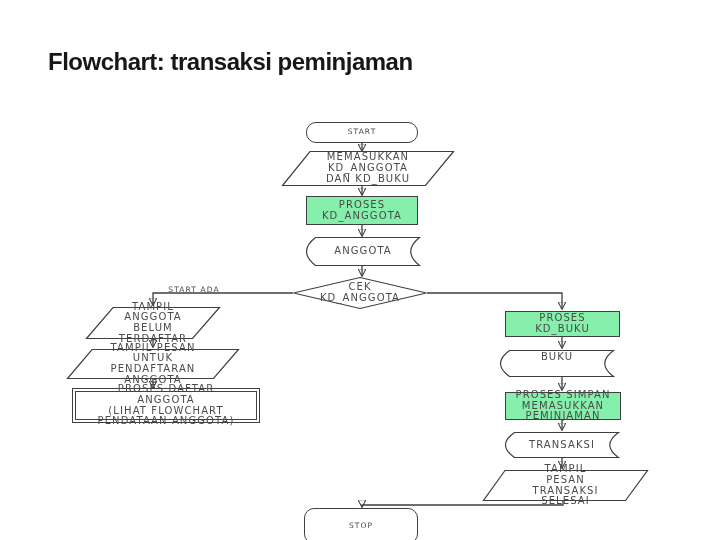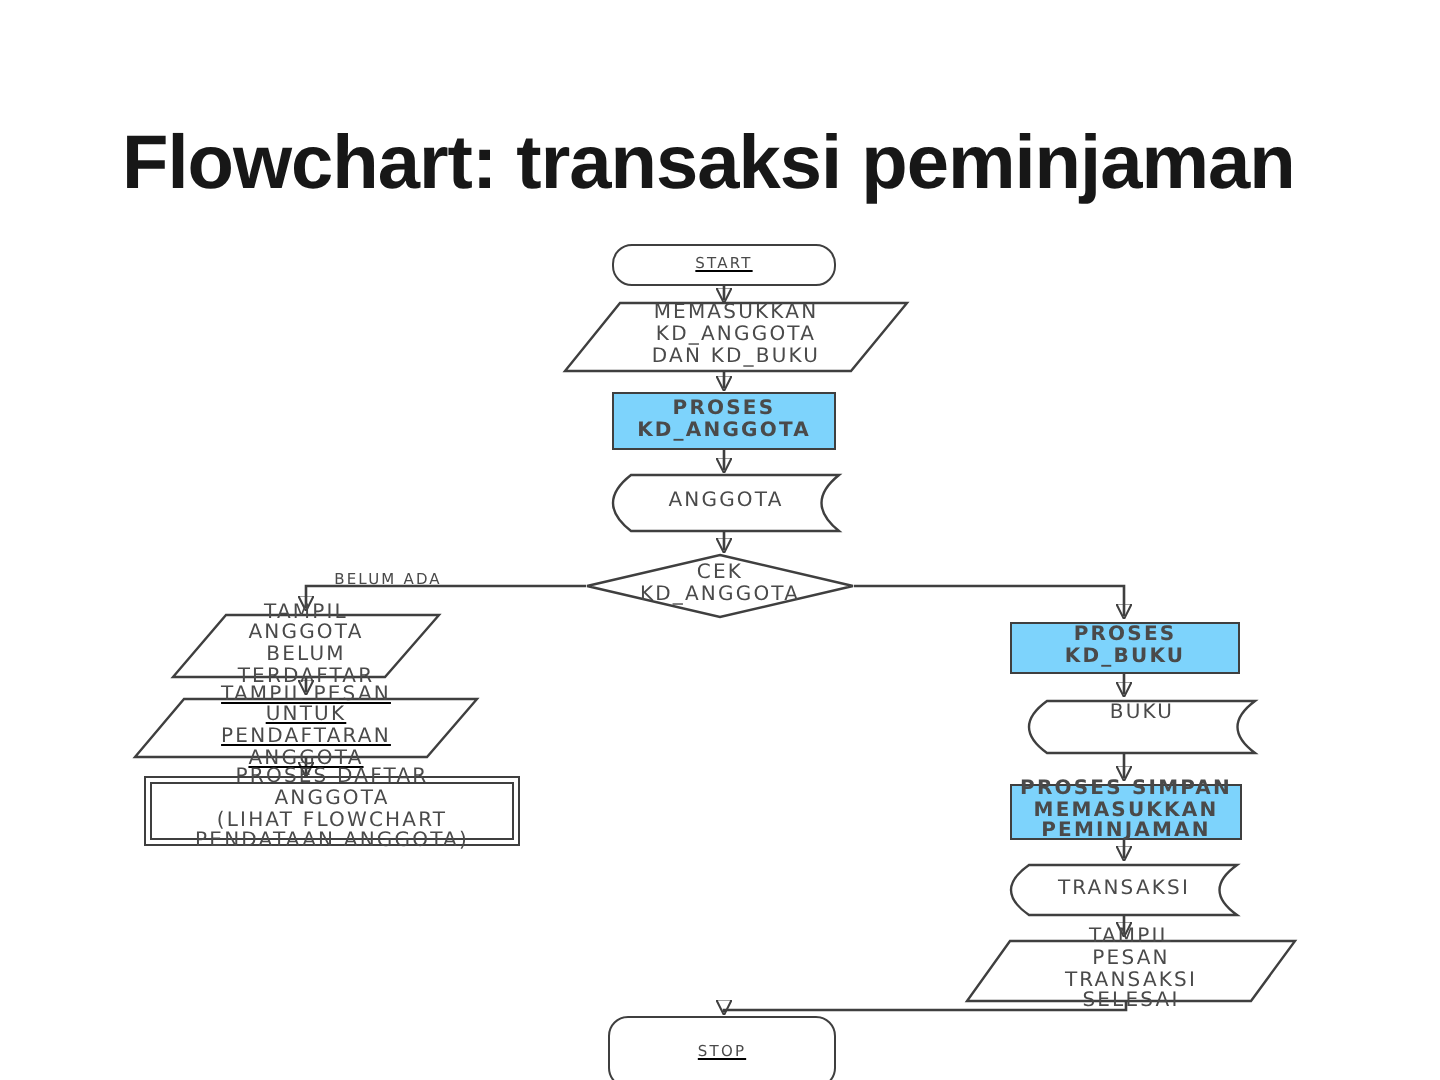--- a/index.html
+++ b/index.html
@@ -1,30 +1,30 @@
 <!DOCTYPE html>
 <html><head>
 <meta charset="utf-8">
 <style>
   html,body{margin:0;padding:0;background:#fff;}
   body{width:720px;height:540px;font-family:"Liberation Sans",sans-serif;}
   .slide{position:relative;width:720px;height:540px;background:#ffffff;overflow:hidden;}
-  .title{position:absolute;left:44px;top:44px;margin:17px;font-size:38px;font-weight:700;
+  .title{position:absolute;left:44px;top:44px;margin:4px;font-size:24px;font-weight:700;
          color:#171717;letter-spacing:-0.5px;font-family:"Liberation Sans",sans-serif;}
   .edges{position:absolute;left:0;top:0;pointer-events:none;}
   .edges path{stroke:#3f3f3f;stroke-width:1.3;fill:none;}
   .node{position:absolute;display:flex;align-items:center;justify-content:center;box-sizing:border-box;}
   .node > svg{position:absolute;inset:0;overflow:visible;}
   .node polygon,.node path{fill:#ffffff;stroke:#3f3f3f;stroke-width:1.2;}
   .lbl{position:relative;z-index:2;white-space:pre-line;text-align:center;
        font-size:10px;line-height:1.07;letter-spacing:1.1px;color:#4a4a4a;
        font-family:"DejaVu Sans",sans-serif;}
-  .term{border:1.2px solid #3f3f3f;border-radius:10px;background:#fff;text-decoration:underline;}
+  .term{border:1.2px solid #3f3f3f;border-radius:10px;background:#fff;}
   .term .lbl{font-size:7.5px;}
-  .rectn{border:1.2px solid #3f3f3f;background:#7dd3fc;font-weight:bold;}
+  .rectn{border:1.2px solid #3f3f3f;background:#86efac;}
   .dbl{border:1px solid #3f3f3f;outline:1px solid #3f3f3f;outline-offset:-4px;background:#fff;}
   .edge-label{position:absolute;text-align:center;font-size:7.5px;letter-spacing:1.1px;
        color:#4a4a4a;font-family:"DejaVu Sans",sans-serif;z-index:3;}
 </style>
 </head>
 <body>
 
 <div class="slide">
   <h1 class="title">Flowchart: transaksi peminjaman</h1>
 
@@ -77,33 +77,33 @@
     </div>
 
     <div class="node" style="left:293px;top:277px;width:134px;height:32px;">
       <svg width="134" height="32">
         <polygon points="67,0.5 133.5,16 67,31.5 0.5,16"></polygon>
       </svg>
       <span class="lbl">CEK
 KD_ANGGOTA</span>
     </div>
 
-    <div class="edge-label" style="left:156px;top:285px;width:76px;">BELUM ADA</div>
+    <div class="edge-label" style="left:156px;top:285px;width:76px;">START ADA</div>
 
     <div class="node" style="left:86px;top:307px;width:134px;height:32px;">
       <svg width="134" height="32">
         <polygon points="27,0.5 133.5,0.5 106.5,31.5 0.5,31.5"></polygon>
       </svg>
       <span class="lbl">TAMPIL
 ANGGOTA
 BELUM
 TERDAFTAR</span>
     </div>
 
-    <div class="node" style="left:67px;top:349px;width:172px;height:30px;text-decoration:underline;">
+    <div class="node" style="left:67px;top:349px;width:172px;height:30px;">
       <svg width="172" height="30">
         <polygon points="25,0.5 171.5,0.5 146.5,29.5 0.5,29.5"></polygon>
       </svg>
       <span class="lbl">TAMPIL PESAN
 UNTUK
 PENDAFTARAN
 ANGGOTA</span>
     </div>
 
     <div class="node dbl" style="left:72px;top:388px;width:188px;height:35px;">
@@ -111,21 +111,21 @@
 ANGGOTA
 (LIHAT FLOWCHART
 PENDATAAN ANGGOTA)</span>
     </div>
 
     <div class="node rectn" style="left:505px;top:311px;width:115px;height:26px;">
       <span class="lbl">PROSES
 KD_BUKU</span>
     </div>
 
-    <div class="node" style="left:514px;top:350px;width:114px;height:14px;">
+    <div class="node" style="left:500px;top:350px;width:114px;height:14px;">
       <svg width="114" height="27">
         <path d="M9.5,0.5 L113.5,0.5 Q96,13.5 113.5,26.5 L9.5,26.5 Q-8.5,13.5 9.5,0.5 Z"></path>
       </svg>
       <span class="lbl">BUKU</span>
     </div>
 
     <div class="node rectn" style="left:505px;top:392px;width:116px;height:28px;">
       <span class="lbl">PROSES SIMPAN
 MEMASUKKAN
 PEMINJAMAN</span>

